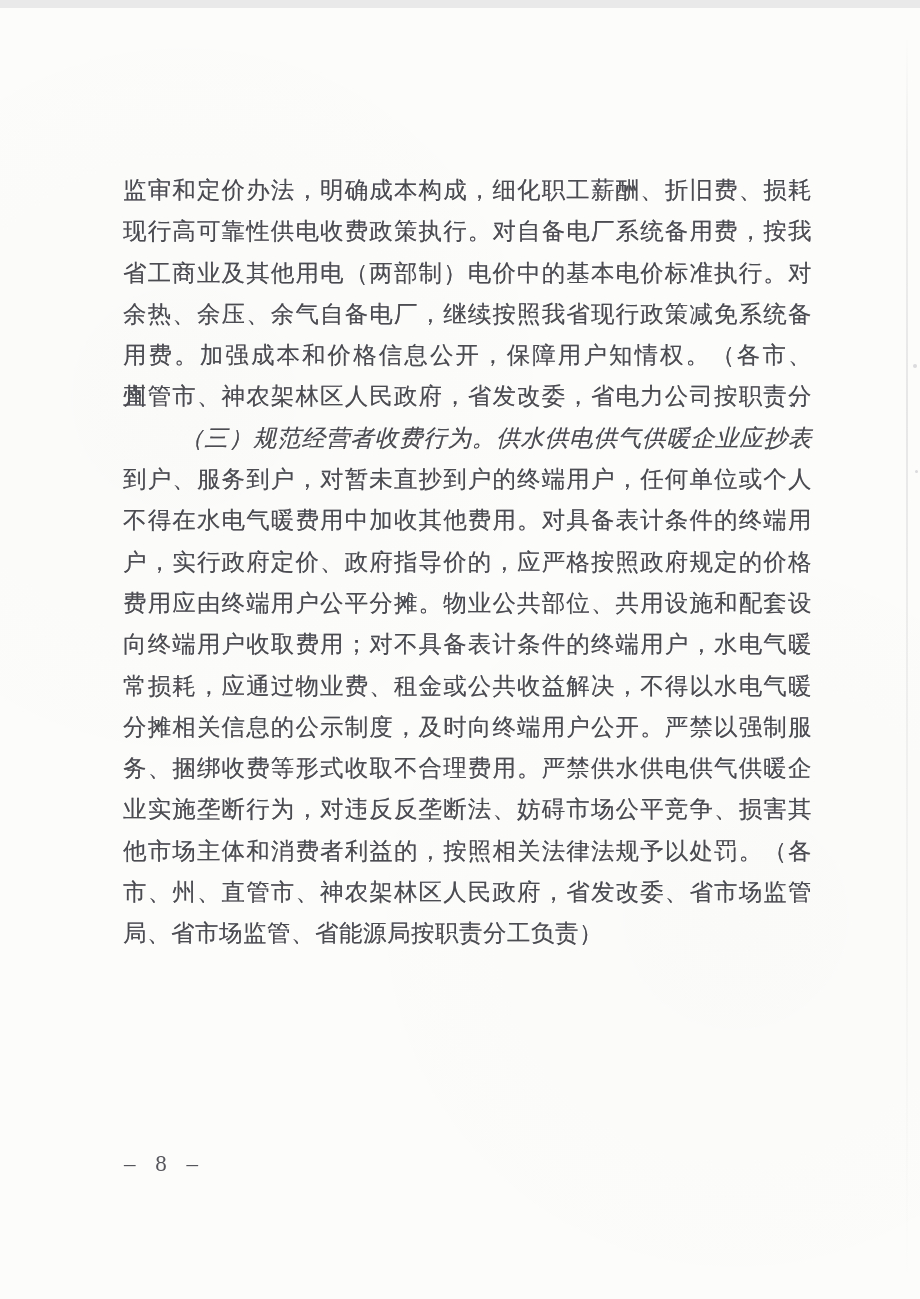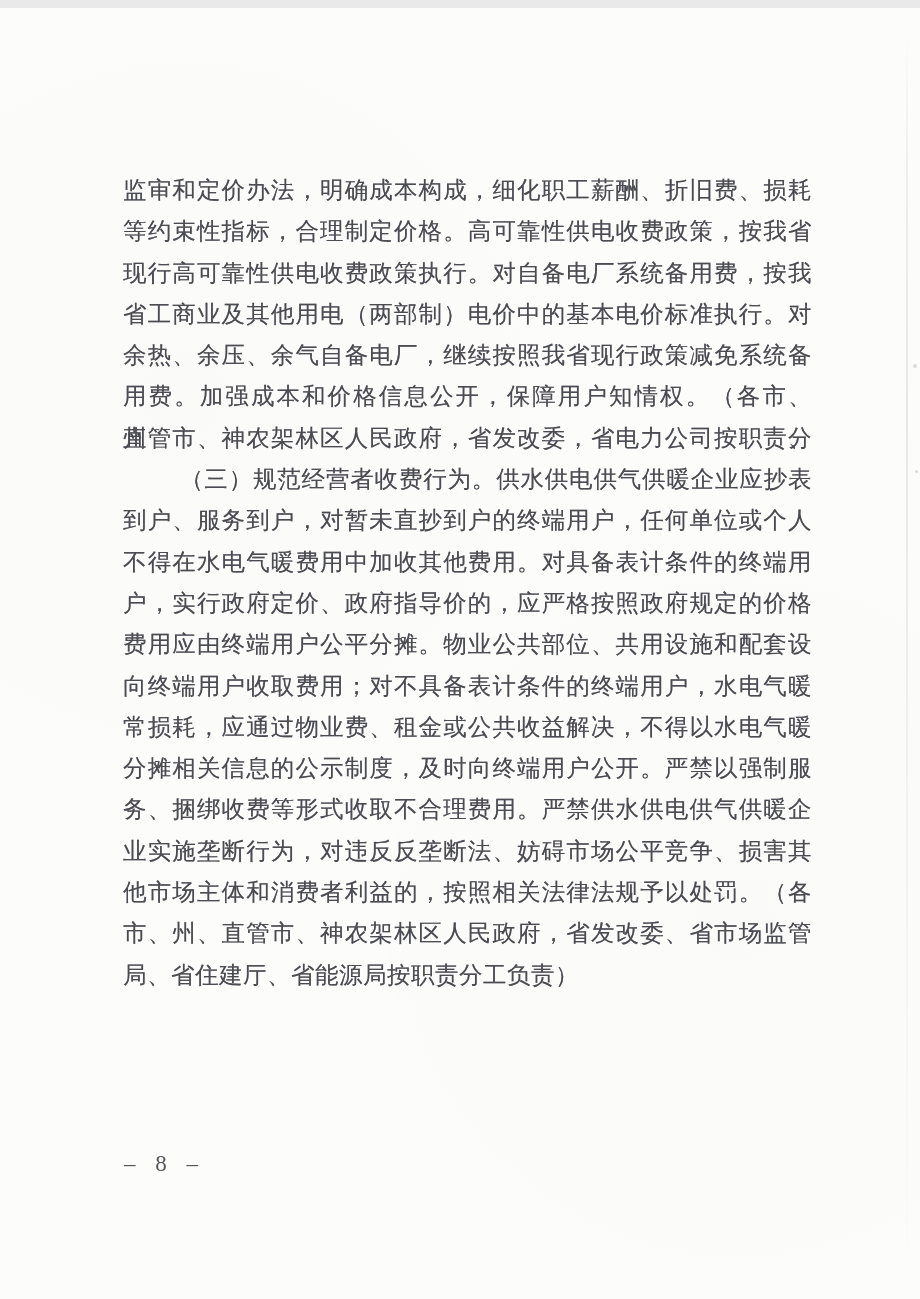--- a/index.html
+++ b/index.html
@@ -41,20 +41,21 @@
     letter-spacing: 0.5px;
     text-shadow: 0 0 0.6px rgba(75,75,85,0.55);
   }
   .line.full {
     white-space: normal;
     text-align: justify;
     text-align-last: justify;
   }
   .line.indent {
     padding-left: 57px;
+    font-style: italic;
   }
   .page-number {
     position: absolute;
     left: 124px;
     top: 1140px;
     font-size: 23px;
     color: #55555c;
     letter-spacing: 7px;
     line-height: 32px;
   }
@@ -76,37 +77,36 @@
     background: rgba(120,120,130,0.25);
     border-radius: 50%;
   }
 </style>
 </head>
 <body>
 
 <div class="page">
   <div class="text-block" id="text-block">
       <div class="line full">监审和定价办法，明确成本构成，细化职工薪酬、折旧费、损耗</div>
-      <div class="line full">等约束性指标，合理制定价格。高可靠性供电收费政策，按我省</div>
       <div class="line full">现行高可靠性供电收费政策执行。对自备电厂系统备用费，按我</div>
       <div class="line full">省工商业及其他用电（两部制）电价中的基本电价标准执行。对</div>
       <div class="line full">余热、余压、余气自备电厂，继续按照我省现行政策减免系统备</div>
       <div class="line full">用费。加强成本和价格信息公开，保障用户知情权。（各市、州、</div>
       <div class="line full">直管市、神农架林区人民政府，省发改委，省电力公司按职责分</div>
       <div class="line full indent">（三）规范经营者收费行为。供水供电供气供暖企业应抄表</div>
       <div class="line full">到户、服务到户，对暂未直抄到户的终端用户，任何单位或个人</div>
       <div class="line full">不得在水电气暖费用中加收其他费用。对具备表计条件的终端用</div>
       <div class="line full">户，实行政府定价、政府指导价的，应严格按照政府规定的价格</div>
       <div class="line full">费用应由终端用户公平分摊。物业公共部位、共用设施和配套设</div>
       <div class="line full">向终端用户收取费用；对不具备表计条件的终端用户，水电气暖</div>
       <div class="line full">常损耗，应通过物业费、租金或公共收益解决，不得以水电气暖</div>
       <div class="line full">分摊相关信息的公示制度，及时向终端用户公开。严禁以强制服</div>
       <div class="line full">务、捆绑收费等形式收取不合理费用。严禁供水供电供气供暖企</div>
       <div class="line full">业实施垄断行为，对违反反垄断法、妨碍市场公平竞争、损害其</div>
       <div class="line full">他市场主体和消费者利益的，按照相关法律法规予以处罚。（各</div>
       <div class="line full">市、州、直管市、神农架林区人民政府，省发改委、省市场监管</div>
-      <div class="line">局、省住建厅、省能源局按职责分工负责）</div>
+      <div class="line">局、省市场监管、省能源局按职责分工负责）</div>
     </div>
   <div class="page-number">– 8 –</div>
   <div class="page-edge-line"></div>
   <div class="speck" style="left:913px;top:356px;width:4px;height:4px;"></div>
   <div class="speck" style="left:915px;top:462px;width:3px;height:3px;"></div>
 </div>
 
 </body></html>

